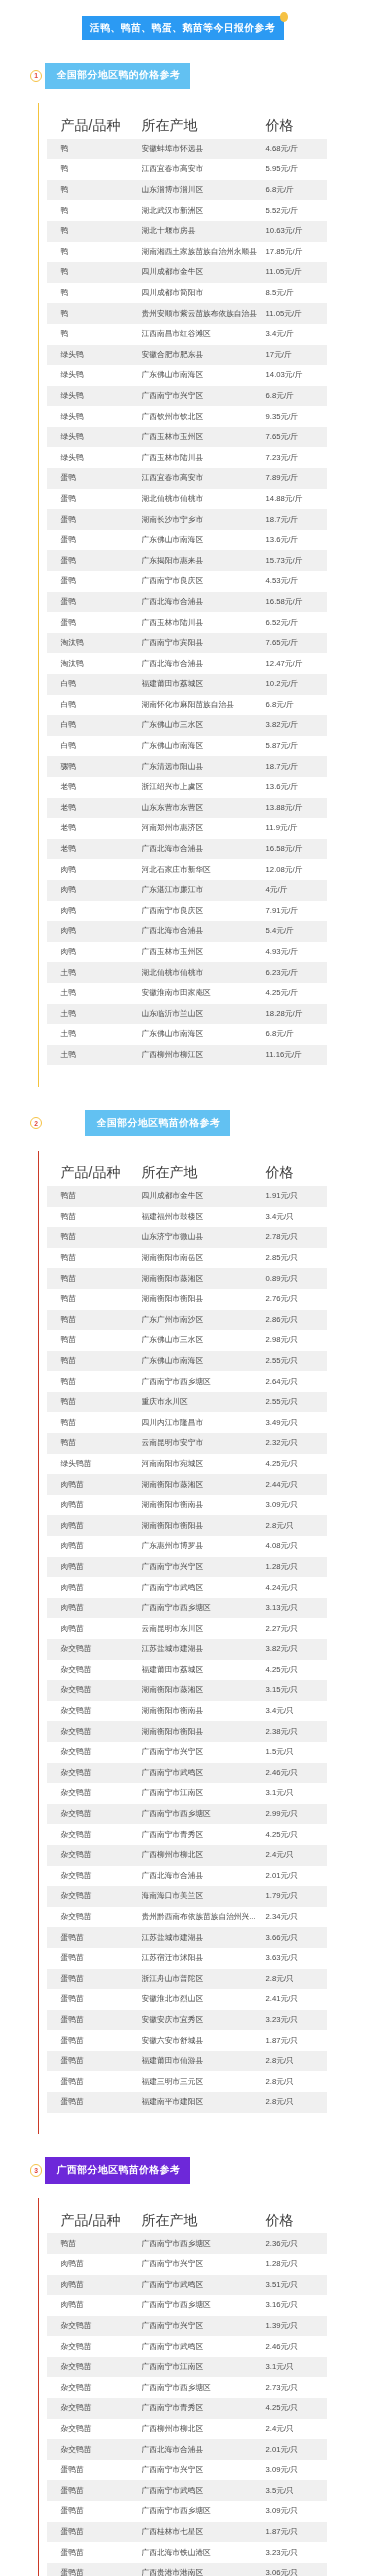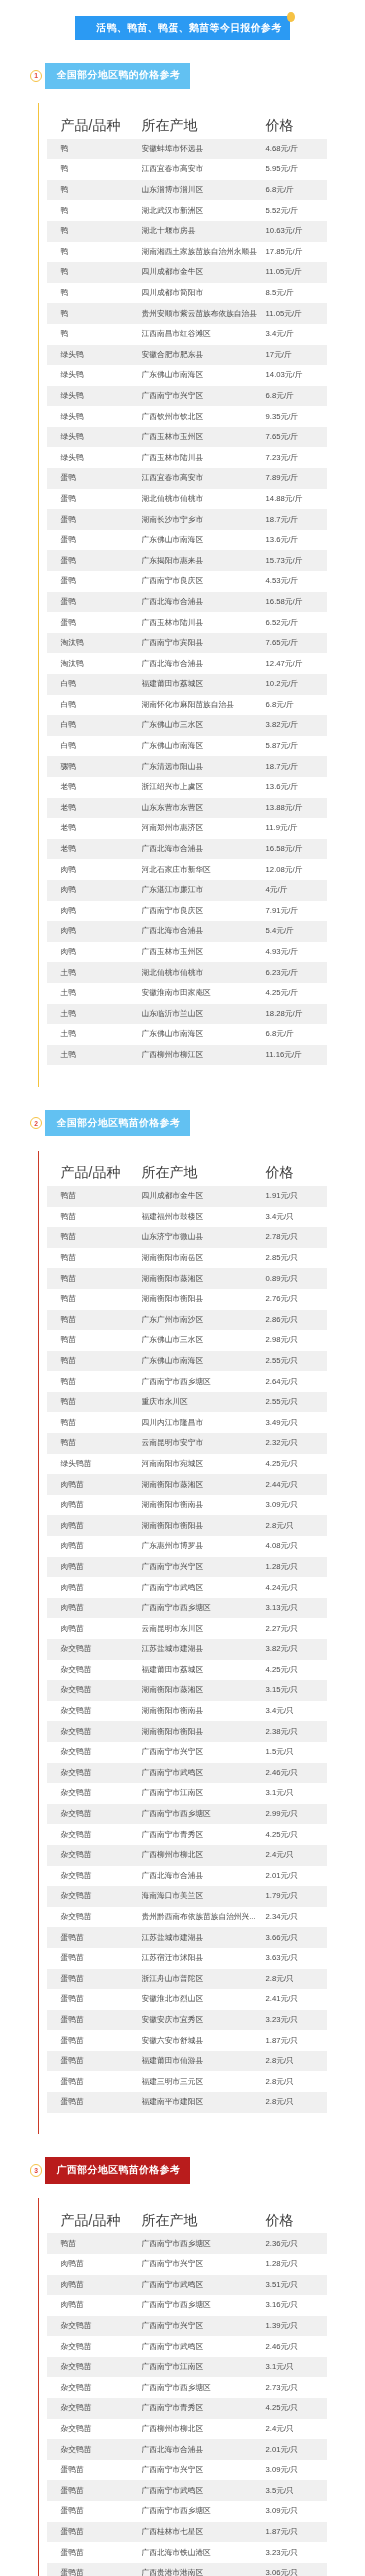--- a/index.html
+++ b/index.html
@@ -7,21 +7,20 @@
     width:365px;
     font-family:"Liberation Sans","DejaVu Sans",sans-serif;
     padding-bottom:31px;
   }
   .banner-wrap{padding-top:15.5px;text-align:center;}
   .banner{
     position:relative;display:inline-block;
     width:202px;height:24px;line-height:24px;
     color:#ffffff;font-size:9.8px;font-weight:bold;letter-spacing:0.5px;
     text-align:center;
-    padding-left:13px;
   }
   .banner-dot{
     position:absolute;right:-4.6px;top:-3.6px;
     width:7.7px;height:9.8px;border-radius:50%;
   }
   .section-head{
     display:flex;align-items:center;
     margin:23px 0 14.4px 30px;
     text-align:center;
   }
@@ -296,21 +295,21 @@
           <span class="col-origin">广西柳州市柳江区</span>
           <span class="col-price">11.16元/斤</span>
         </div>
       </div>
   </div>
 </section>
 
 <section>
   <div class="section-head">
     <span class="num-badge">2</span>
-    <span class="section-title" style="background: rgb(98, 193, 242);">全国部分地区鸭苗价格参考</span>
+    <span class="section-title" style="background: rgb(98, 193, 242); margin-left: 40px;">全国部分地区鸭苗价格参考</span>
   </div>
   <div class="table-block" style="border-left-color: rgb(203, 58, 40);">
     <div class="thead">
       <span class="col-product">产品/品种</span>
       <span class="col-origin">所在产地</span>
       <span class="col-price">价格</span>
     </div>
     <div class="rows">
         <div class="trow">
           <span class="col-product">鸭苗</span>
@@ -537,21 +536,21 @@
           <span class="col-origin">福建南平市建阳区</span>
           <span class="col-price">2.8元/只</span>
         </div>
       </div>
   </div>
 </section>
 
 <section>
   <div class="section-head">
     <span class="num-badge">3</span>
-    <span class="section-title" style="background: #b91c1c;">广西部分地区鸭苗价格参考</span>
+    <span class="section-title" style="background: #6d28d9;">广西部分地区鸭苗价格参考</span>
   </div>
   <div class="table-block" style="border-left-color: rgb(203, 58, 40);">
     <div class="thead">
       <span class="col-product">产品/品种</span>
       <span class="col-origin">所在产地</span>
       <span class="col-price">价格</span>
     </div>
     <div class="rows">
         <div class="trow">
           <span class="col-product">鸭苗</span>

